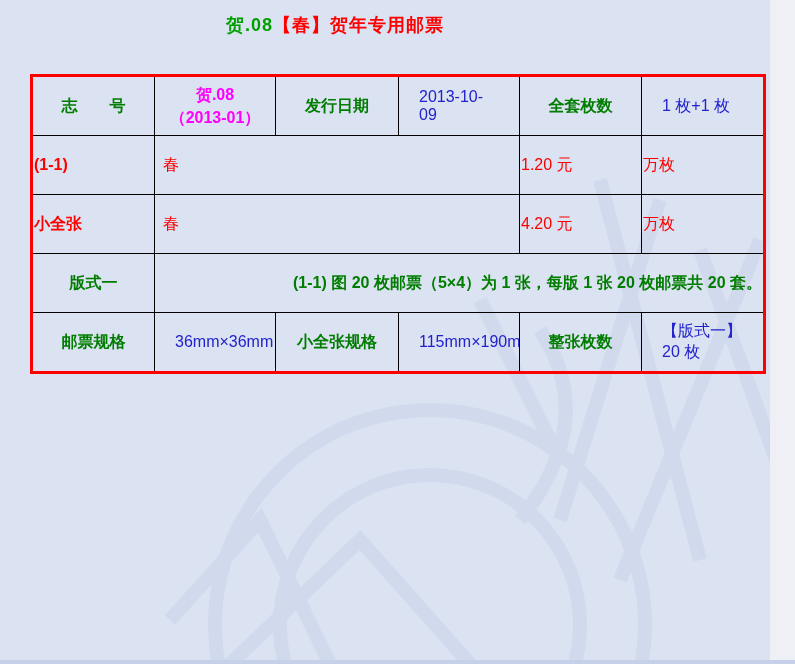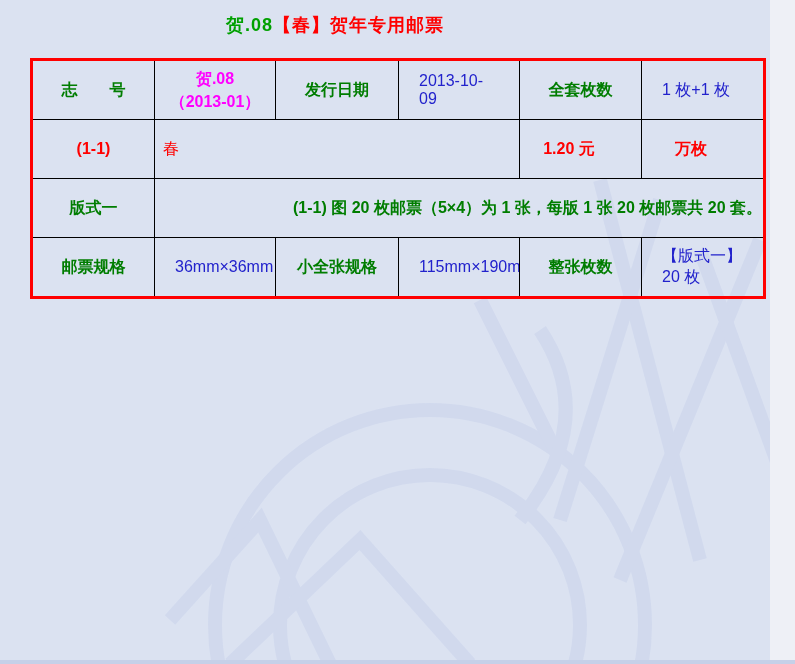--- a/index.html
+++ b/index.html
@@ -11,36 +11,36 @@
   .watermark{position:absolute;left:0;top:0;width:795px;height:664px;pointer-events:none;}
   .right-strip{position:absolute;top:0;right:0;width:25px;height:664px;background:var(--strip_right,#eef0f6);}
   .bottom-strip{position:absolute;left:0;bottom:0;width:795px;height:4px;background:var(--strip_bottom,#c6d0e8);}
   .page-title{
     position:absolute;top:13px;left:0;width:670px;text-align:center;
     font-size:18px;font-weight:bold;letter-spacing:1px;
   }
   .page-title .t-green{color:var(--title_green,#00a000);}
   .page-title .t-red{color:var(--red,#ff0000);}
   table.spec{
-    position:absolute;left:30px;top:58px;width:733px;
+    position:absolute;left:30px;top:74px;width:733px;
     border-collapse:collapse;table-layout:fixed;
     border:3px solid var(--red,#ff0000);
     background:transparent;
   }
   table.spec td{
     border:1px solid var(--border_black,#000);
     height:56px;font-size:16px;overflow:hidden;vertical-align:middle;
   }
   td.lbl{color:var(--green,#007d00);font-weight:bold;text-align:center;}
   td.val{color:var(--blue,#2222cc);text-align:left;padding:0 20px;font-size:15px;}
   td.val2{color:var(--blue,#2222cc);text-align:left;padding:4px 8px;font-size:15px;line-height:24px;}
   td.mag{color:var(--magenta,#ff00ff);font-weight:bold;text-align:center;font-size:15px;line-height:23px;}
   td.redl{color:var(--red,#ff0000);text-align:left;padding-left:8px;}
-  td.redlb{color:var(--red,#ff0000);font-weight:bold;text-align:center;}
-  td.redr{color:var(--red,#ff0000);text-align:center;padding-right:24px;font-size:15px;font-weight:bold;}
+  td.redlb{color:var(--red,#ff0000);font-weight:bold;}
+  td.redr{color:var(--red,#ff0000);text-align:left;padding-right:24px;font-size:15px;}
   td.desc{color:var(--green,#007d00);font-weight:bold;text-align:right;padding-left:28px;font-size:16px;}
 </style>
 </head>
 <body>
 
 <svg class="watermark" viewBox="0 0 795 664" xmlns="http://www.w3.org/2000/svg">
   <g stroke="#ccd5ec" stroke-width="14" fill="none" opacity="0.65">
     <circle cx="430" cy="625" r="215"></circle>
     <circle cx="430" cy="625" r="150"></circle>
     <path d="M 600 180 L 700 560"></path>
@@ -82,20 +82,26 @@
       <td class="lbl">全套枚数</td>
       <td class="val">1 枚+1 枚</td>
     </tr>
     <tr>
       <td class="redlb">(1-1)</td>
       <td class="redl" colspan="3">春</td>
       <td class="redr">1.20 元</td>
       <td class="redr">万枚</td>
     </tr>
     <tr>
+      <td class="redlb">小全张</td>
+      <td class="redl" colspan="3">春</td>
+      <td class="redr">4.20 元</td>
+      <td class="redr">万枚</td>
+    </tr>
+    <tr>
       <td class="lbl">版式一</td>
       <td class="desc" colspan="5">(1-1) 图 20 枚邮票（5×4）为 1 张，每版 1 张 20 枚邮票共 20 套。</td>
     </tr>
     <tr>
       <td class="lbl">邮票规格</td>
       <td class="val">36mm×36mm</td>
       <td class="lbl">小全张规格</td>
       <td class="val">115mm×190mm</td>
       <td class="lbl">整张枚数</td>
       <td class="val">【版式一】20 枚</td>

